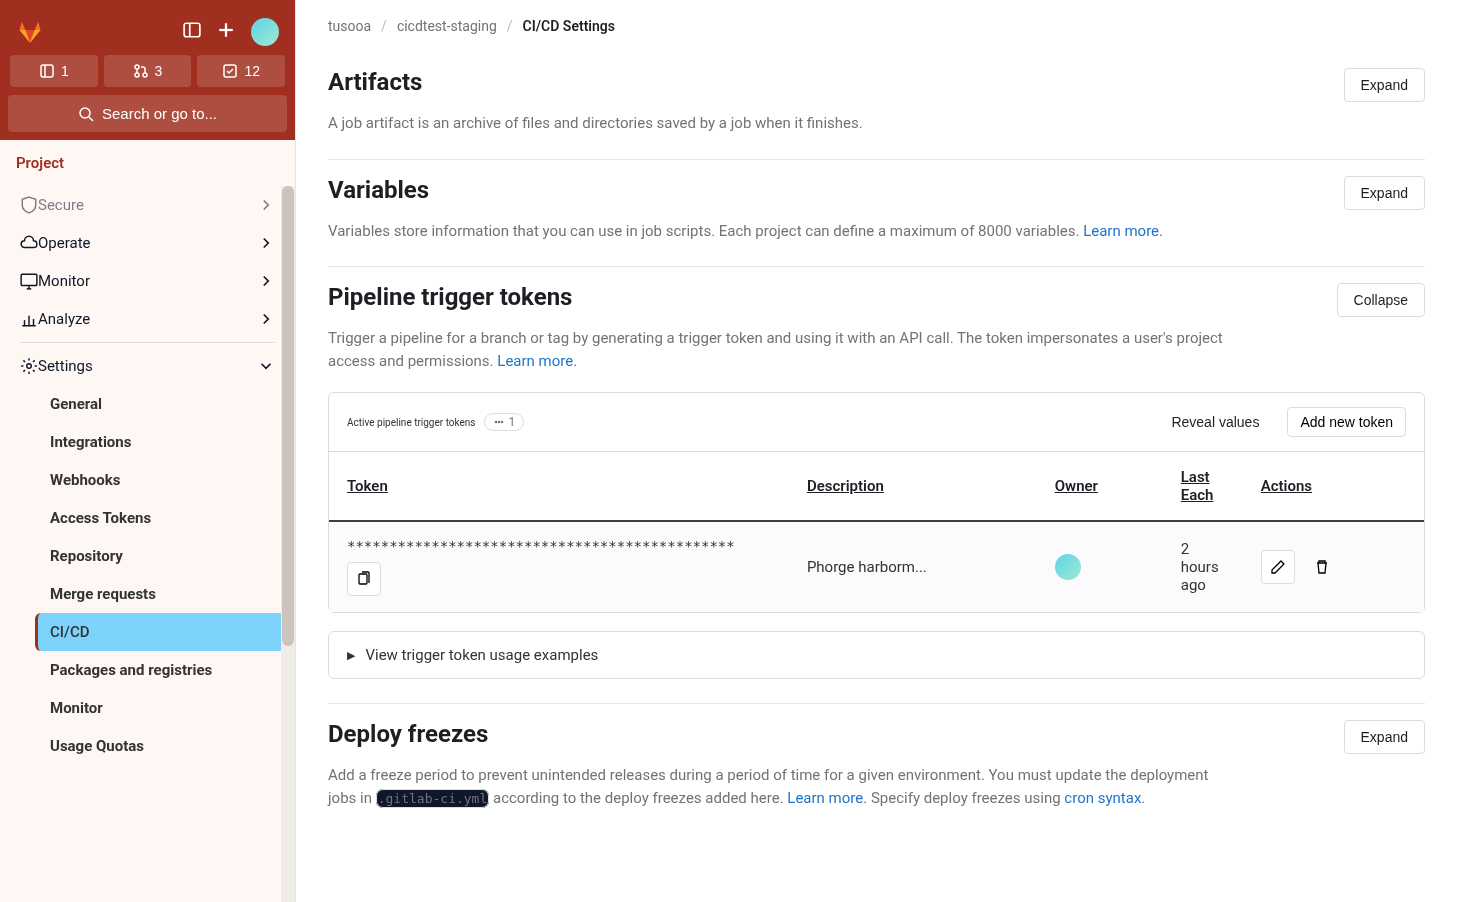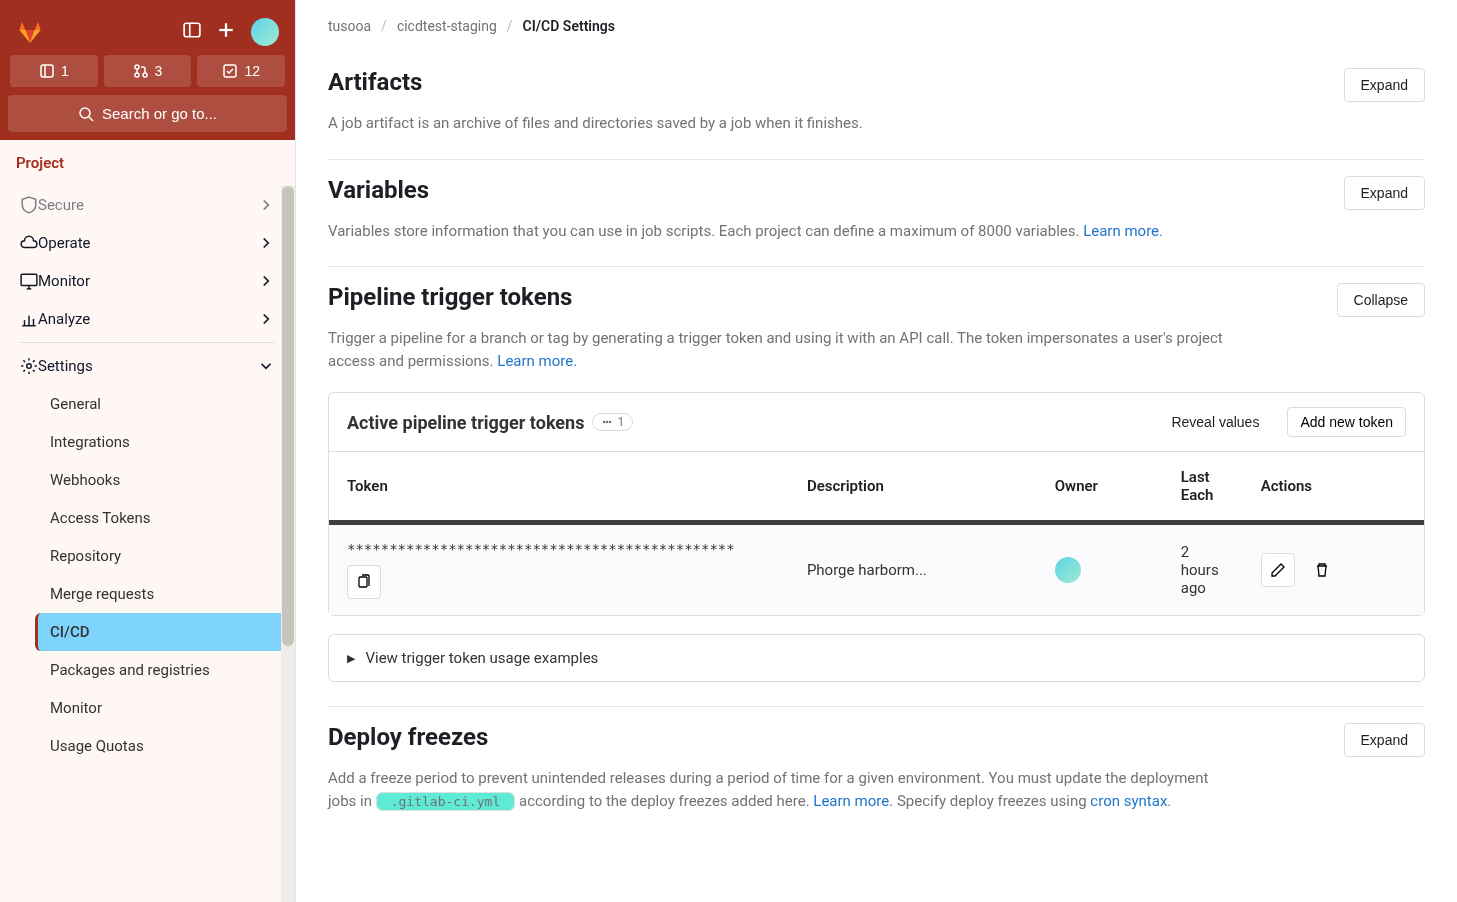--- a/index.html
+++ b/index.html
@@ -18,58 +18,58 @@
 .search-btn { width: 100%; display: flex; align-items: center; justify-content: center; gap: 8px; background: rgba(255,255,255,0.15); color: #fff; border: none; border-radius: 4px; padding: 10px; font-size: 15px; cursor: pointer; margin-top: 2px; }
 .search-btn svg { width: 16px; height: 16px; }
 .project-label { padding: 14px 16px; font-weight: 600; color: #a02f1f; font-size: 15px; }
 .nav-scroll { flex: 1; overflow-y: auto; position: relative; }
 .nav-list { list-style: none; padding: 0 8px 16px 8px; }
 .nav-item { display: flex; align-items: center; gap: 0; padding: 10px 12px; border-radius: 6px; cursor: pointer; color: #0f172a; font-size: 15px; }
 .nav-item svg { width: 18px; height: 18px; flex-shrink: 0; }
 .nav-item .chevron { margin-left: auto; }
 .nav-item.faded { opacity: 0.55; }
 .sub-list { list-style: none; padding-left: 30px; }
-.sub-item { padding: 10px 12px; border-radius: 6px; cursor: pointer; font-size: 15px; }
+.sub-item { padding: 10px 12px; border-radius: 6px; cursor: pointer; font-size: 15px; font-weight: bold; }
 .sub-item.active { background: #7dd3fc; border-left: 3px solid #a02f1f; margin-left: -3px; font-weight: 500; }
 .divider { border: none; border-top: 1px solid #e0dcd8; margin: 4px 12px; }
 .scrollbar-track { position: absolute; right: 0; top: 0; width: 14px; height: 100%; background: #f0ece8; }
 .scrollbar-thumb { position: absolute; right: 1px; width: 12px; height: 460px; top: 0; background: #c9c4be; border-radius: 6px; }
 .main { flex: 1; overflow-y: auto; padding: 0 32px 32px 32px; }
 .breadcrumb { display: flex; align-items: center; gap: 10px; padding: 18px 0; color: #737278; font-size: 14px; }
 .breadcrumb a { color: #737278; text-decoration: none; cursor: pointer; }
 .breadcrumb .sep { color: #bbb; }
 .breadcrumb .current { color: #1f1e24; font-weight: 600; }
 .section { padding: 16px 0 24px 0; border-bottom: 1px solid #e5e5e5; }
 .section-head { display: flex; align-items: flex-start; justify-content: space-between; gap: 16px; }
 .section-title { font-size: 24px; font-weight: 700; color: #1f1e24; }
 .expand-btn { border: 1px solid #dcdcde; background: #fff; border-radius: 4px; padding: 8px 16px; font-size: 14px; cursor: pointer; color: #1f1e24; }
 .section-desc { margin-top: 10px; color: #737278; font-size: 15px; line-height: 1.5; max-width: 900px; }
 .section-desc a { color: #1f75cb; text-decoration: none; cursor: pointer; }
 .panel { border: 1px solid #dcdcde; border-radius: 6px; margin-top: 20px; }
 .panel-head { display: flex; align-items: center; padding: 14px 18px; border-bottom: 1px solid #dcdcde; gap: 8px; }
-.panel-title { font-weight: 700; font-size: 18px; }
+.panel-title { font-weight: 400; font-size: 10px; }
 .badge { display: inline-flex; align-items: center; gap: 4px; background: #fff; border: 1px solid #dcdcde; border-radius: 10px; padding: 1px 8px; font-size: 12px; color: #737278; }
 .badge svg { width: 12px; height: 12px; }
 .reveal-btn { margin-left: auto; background: none; border: none; color: #1f1e24; font-size: 14px; cursor: pointer; padding: 6px 10px; }
 .add-btn { border: 1px solid #dcdcde; background: #fff; border-radius: 4px; padding: 6px 12px; font-size: 14px; cursor: pointer; margin-left: 10px; }
 table { width: 100%; border-collapse: collapse; }
-th { text-align: left; padding: 16px 18px; font-size: 15px; font-weight: 600; color: #1f1e24; border-bottom: 5px solid #404040; }
+th { text-align: left; padding: 16px 18px; font-size: 15px; font-weight: 600; color: #1f1e24; border-bottom: 2px solid #404040; text-decoration: underline; }
 td { padding: 16px 18px; font-size: 15px; vertical-align: top; background: #fbfafd; }
 .token-val { font-family: monospace; font-size: 14px; word-break: break-all; }
 .copy-btn { border: 1px solid #dcdcde; background: #fff; border-radius: 4px; width: 34px; height: 34px; display: flex; align-items: center; justify-content: center; cursor: pointer; margin-top: 8px; }
 .copy-btn svg { width: 16px; height: 16px; }
 .owner-avatar { width: 26px; height: 26px; border-radius: 50%; background: linear-gradient(135deg, #5dd5e8, #a0e8d0); }
 .action-btns { display: flex; gap: 10px; }
 .icon-btn { border: 1px solid #dcdcde; background: #fff; border-radius: 4px; width: 34px; height: 34px; display: flex; align-items: center; justify-content: center; cursor: pointer; }
 .icon-btn.borderless { border: none; background: none; }
 .icon-btn svg { width: 16px; height: 16px; }
 details.usage { border: 1px solid #dcdcde; border-radius: 6px; margin-top: 18px; }
 details.usage summary { padding: 14px 18px; cursor: pointer; font-size: 15px; list-style: none; display: flex; align-items: center; gap: 10px; }
 details.usage summary::before { content: "▶"; font-size: 11px; }
-code.inline { background: #5eead4; border: 1px solid #e0e0e0; border-radius: 7px; padding: 1px 14px; font-family: monospace; font-size: 13px; }
+code.inline { background: #0f172a; border: 1px solid #e0e0e0; border-radius: 7px; padding: 1px 1px; font-family: monospace; font-size: 13px; }
 </style>
 </head>
 <body>
 
 <div class="app">
   <aside class="sidebar">
     <div class="sidebar-top">
       <div class="sidebar-header">
         <span>
           <svg class="logo-icon" viewBox="0 0 24 24">

